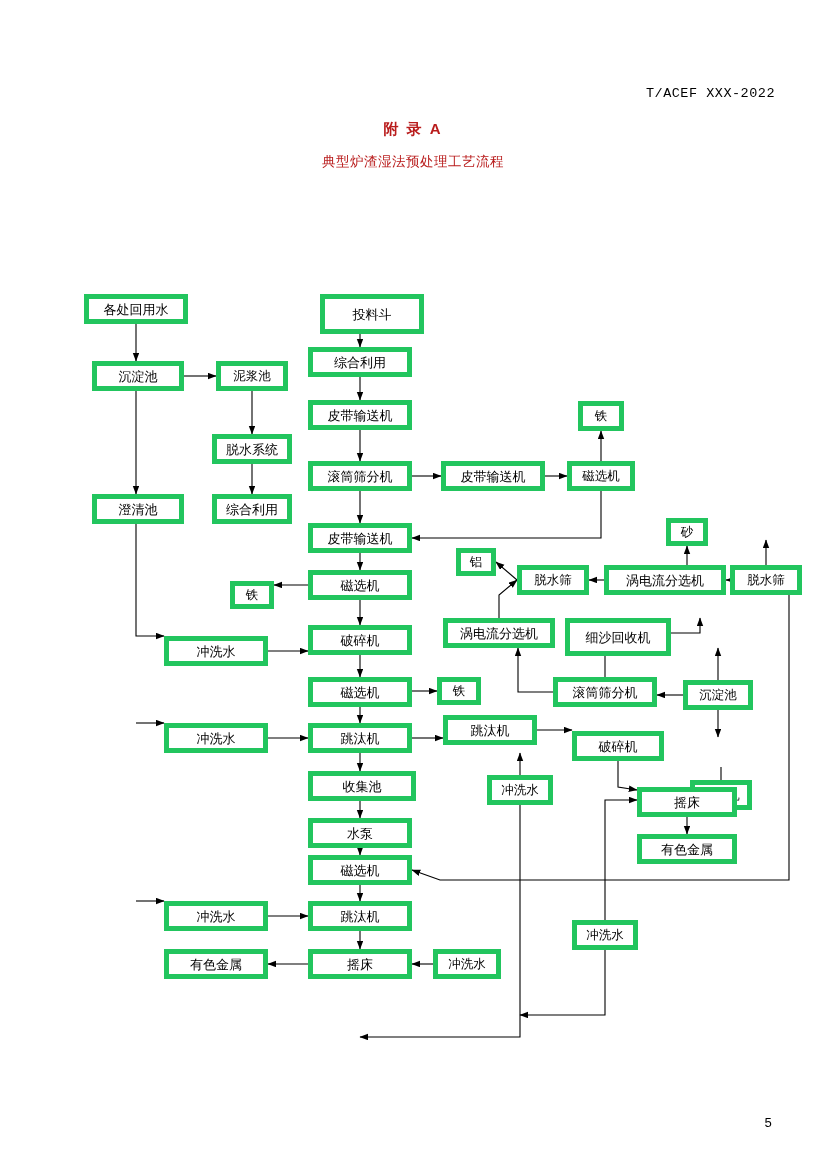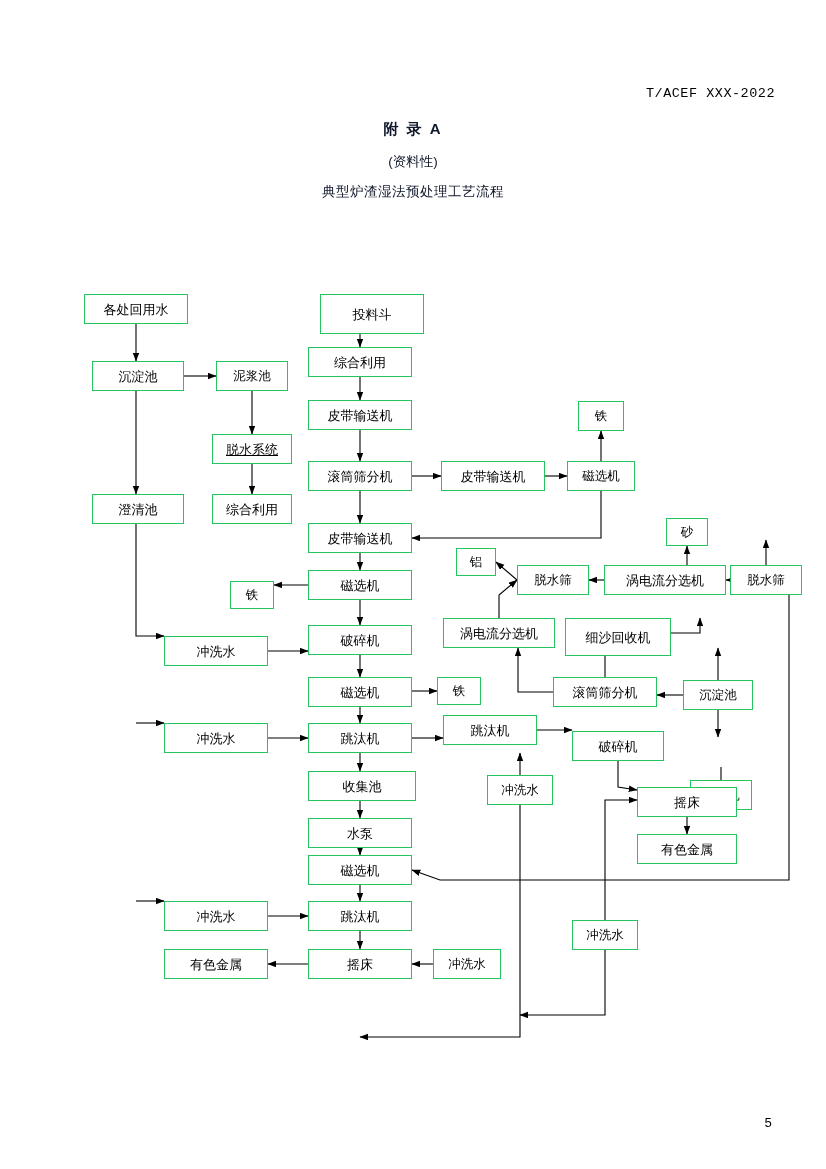--- a/index.html
+++ b/index.html
@@ -27,21 +27,21 @@
     letter-spacing: 0.5px;
     color: #000;
     white-space: nowrap;
   }
   .title-block {
     position: absolute;
     top: 120px;
     left: 0;
     width: 826px;
     text-align: center;
-    color: #0f172a;
+    color: #b91c1c;
   }
   .title-main {
     font-size: 15px;
     font-weight: bold;
     letter-spacing: 2px;
     margin-bottom: 14px;
   }
   .title-sub {
     font-size: 13.5px;
     margin-bottom: 12px;
@@ -62,21 +62,21 @@
   #diagram {
     position: absolute;
     left: 0;
     top: 0;
     width: 826px;
     height: 1169px;
   }
   .node {
     position: absolute;
     box-sizing: border-box;
-    border: 1px solid #22c55e;
+    border: 5px solid #22c55e;
     background: #fff;
     display: flex;
     align-items: center;
     justify-content: center;
     font-size: 13px;
     color: #000;
     line-height: 1;
     white-space: nowrap;
     z-index: 3;
   }
@@ -94,21 +94,20 @@
 </style>
 </head>
 <body>
 
 <div id="page">
 
   <div class="header-code">T/ACEF XXX-2022</div>
 
   <div class="title-block">
     <div class="title-main">附 录 A</div>
-    <div class="title-sub">(资料性)</div>
     <div class="title-desc">典型炉渣湿法预处理工艺流程</div>
   </div>
 
   <div id="diagram">
     <svg class="edges" viewBox="0 0 826 1169">
       <defs>
         <marker id="arrow" markerWidth="9" markerHeight="9" refX="7.5" refY="3" orient="auto" markerUnits="strokeWidth">
           <path d="M0,0 L8,3 L0,6 z" fill="#000"></path>
         </marker>
       </defs>
@@ -168,21 +167,21 @@
         <path d="M618,761 L618,787 L637,790"></path>
         <path d="M687,817 L687,834"></path>
         <path d="M605,920 L605,800 L637,800"></path>
         <path d="M605,950 L605,1015 L520,1015"></path>
         <path d="M789,595 L789,880 L440,880 L412,870"></path>
       </g>
     </svg>
   <div class="node" style="left: 84px; top: 294px; width: 104px; height: 30px;">各处回用水</div>
       <div class="node" style="left: 92px; top: 361px; width: 92px; height: 30px;">沉淀池</div>
       <div class="node small" style="left: 216px; top: 361px; width: 72px; height: 30px;">泥浆池</div>
-      <div class="node" style="left: 212px; top: 434px; width: 80px; height: 30px; text-decoration: underline;">脱水系统</div>
+      <div class="node" style="left: 212px; top: 434px; width: 80px; height: 30px;">脱水系统</div>
       <div class="node" style="left: 212px; top: 494px; width: 80px; height: 30px;">综合利用</div>
       <div class="node" style="left: 92px; top: 494px; width: 92px; height: 30px;">澄清池</div>
       <div class="node" style="left: 320px; top: 294px; width: 104px; height: 40px;">投料斗</div>
       <div class="node" style="left: 308px; top: 347px; width: 104px; height: 30px;">综合利用</div>
       <div class="node" style="left: 308px; top: 400px; width: 104px; height: 30px;">皮带输送机</div>
       <div class="node" style="left: 308px; top: 461px; width: 104px; height: 30px;">滚筒筛分机</div>
       <div class="node" style="left: 441px; top: 461px; width: 104px; height: 30px;">皮带输送机</div>
       <div class="node small" style="left: 567px; top: 461px; width: 68px; height: 30px;">磁选机</div>
       <div class="node small" style="left: 578px; top: 401px; width: 46px; height: 30px;">铁</div>
       <div class="node" style="left: 308px; top: 523px; width: 104px; height: 30px;">皮带输送机</div>

